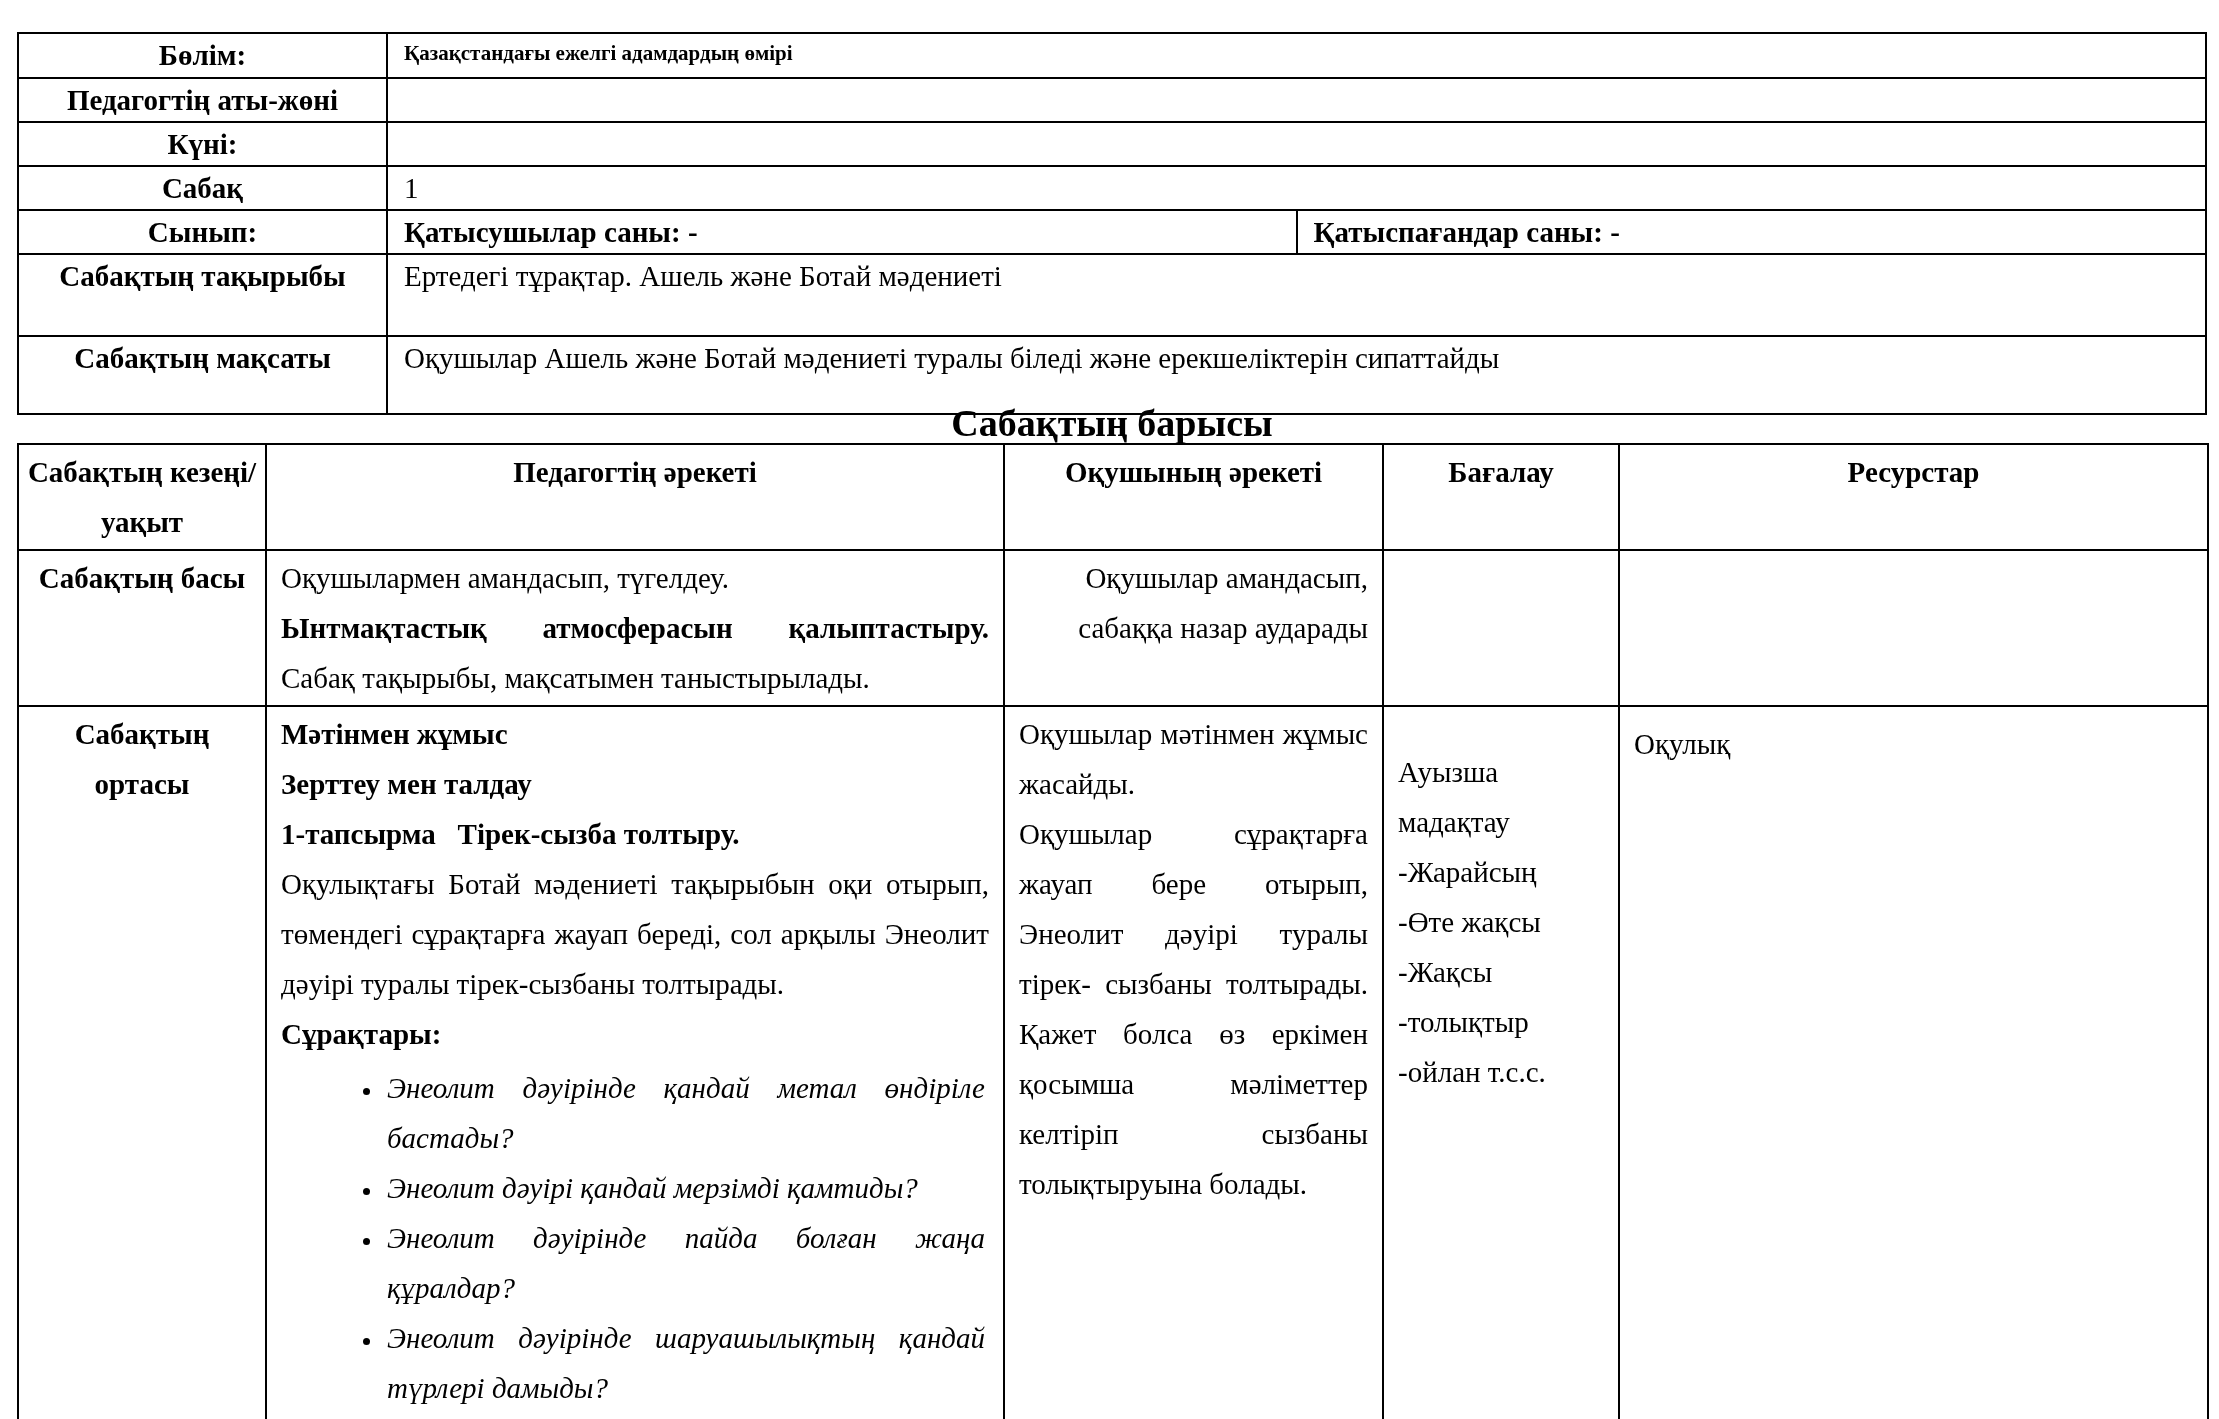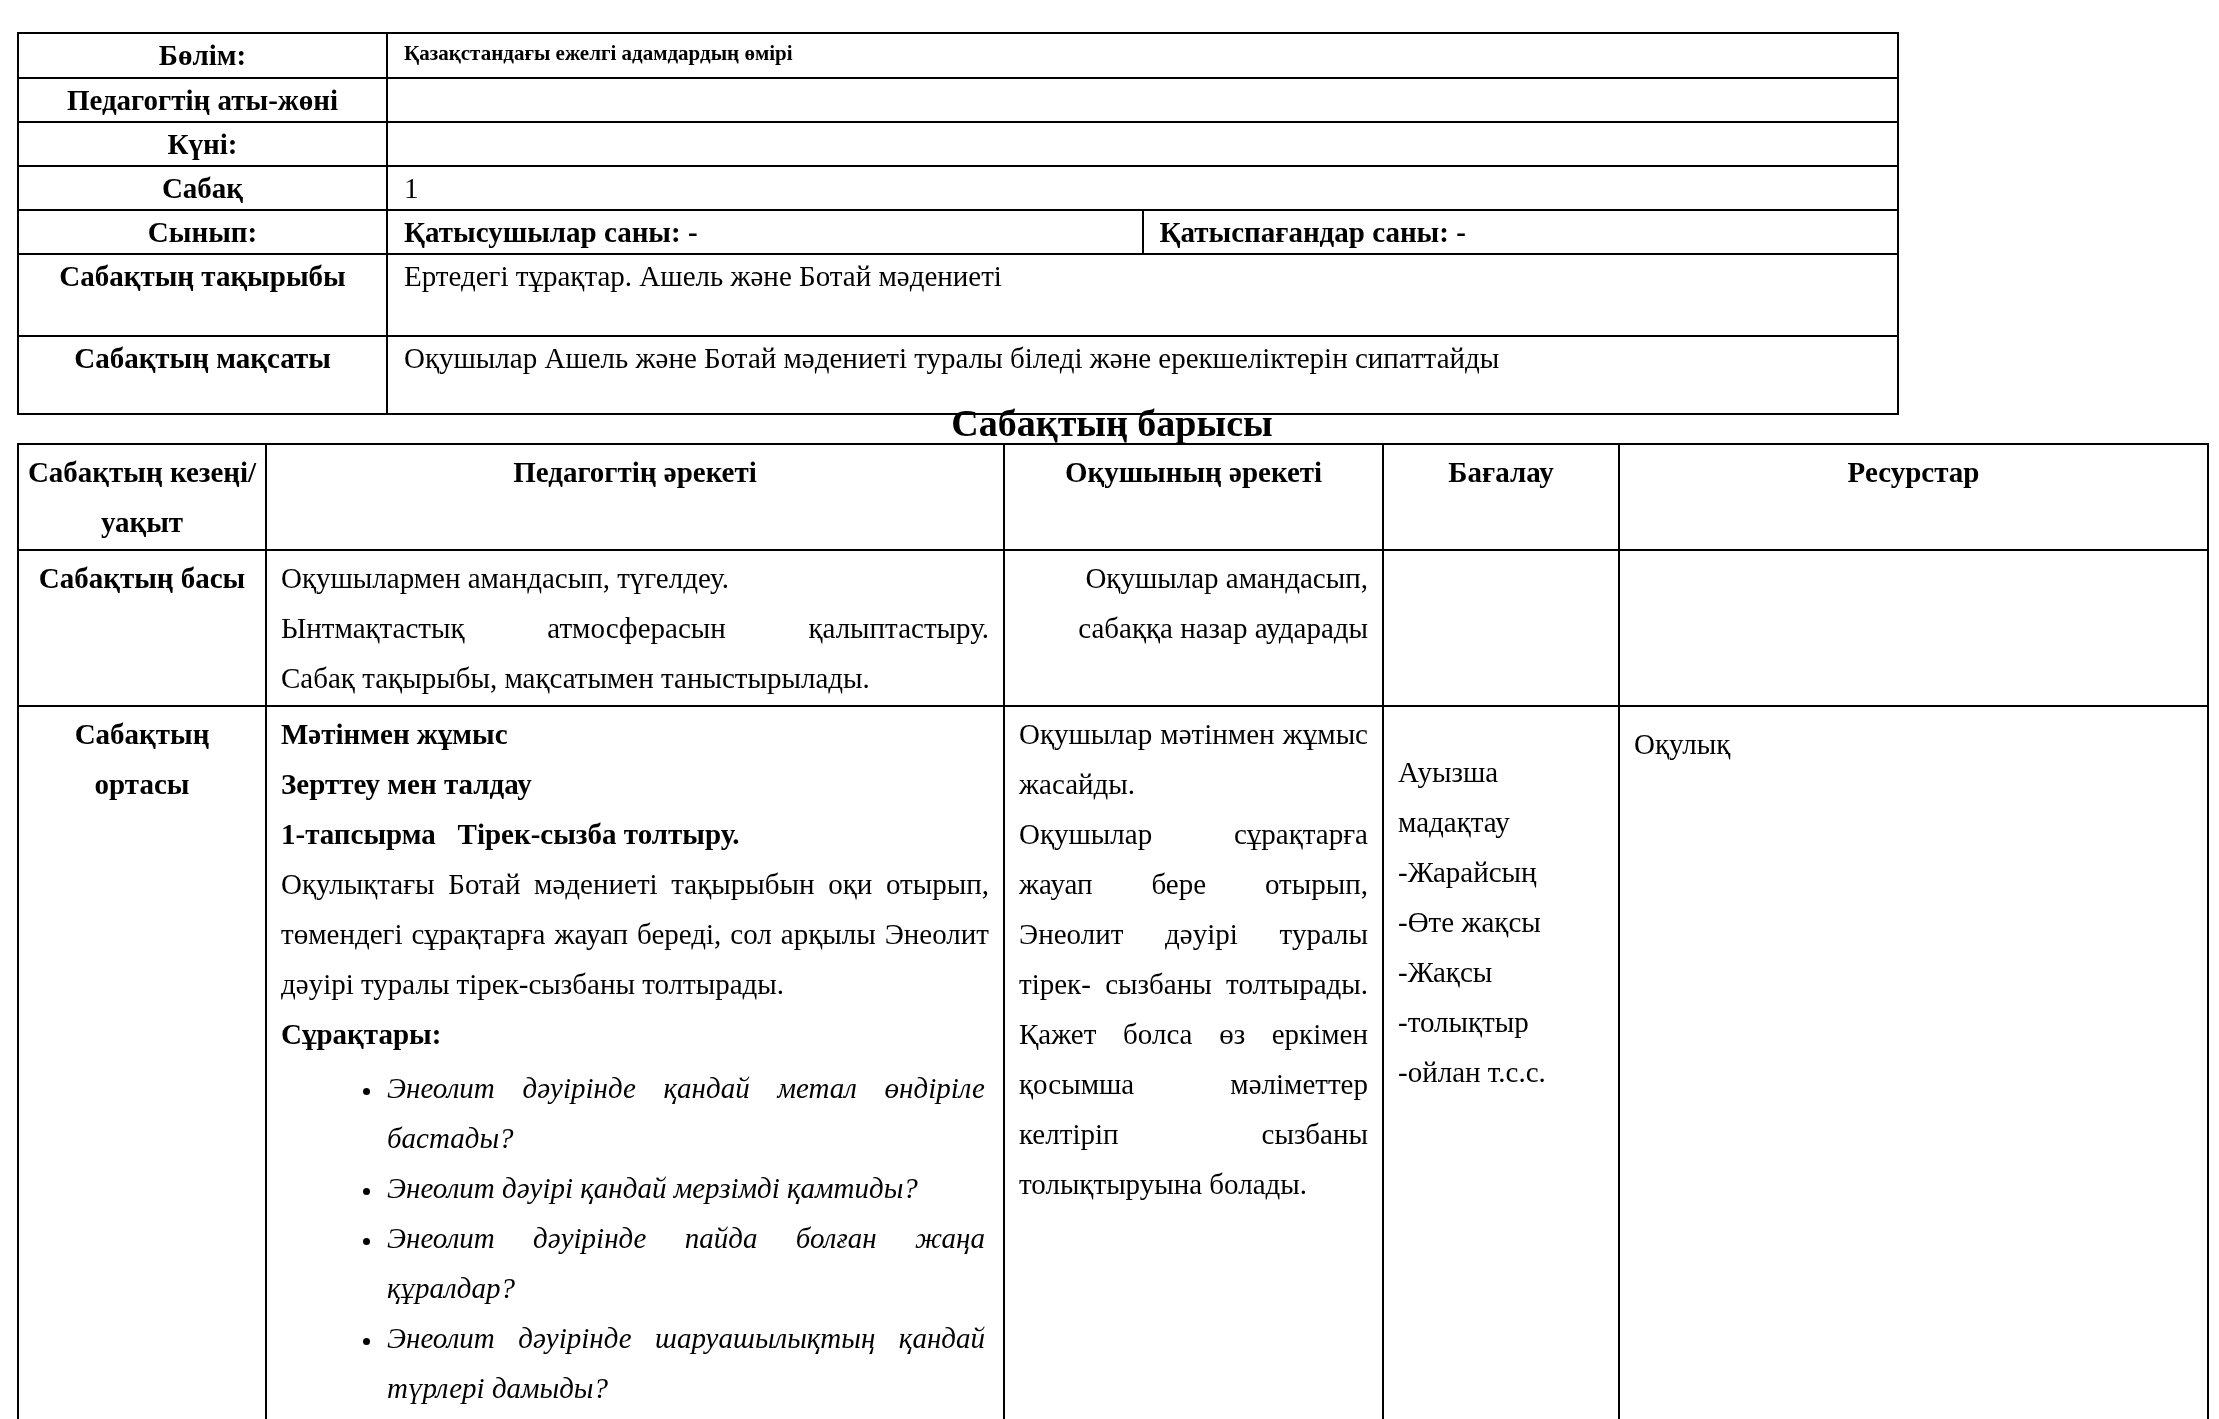--- a/index.html
+++ b/index.html
@@ -5,21 +5,21 @@
   html, body { margin: 0; padding: 0; background: #ffffff; }
   body {
     width: 2219px; height: 1419px; position: relative; overflow: hidden;
     font-family: "Liberation Serif", "DejaVu Serif", serif;
     color: #000;
   }
   table { border-collapse: collapse; position: absolute; table-layout: fixed; }
   td { border: 2px solid #000; vertical-align: top; padding: 0; }
 
   
-  #info-table { left: 17px; top: 32px; width: 1882px; }
+  #info-table { left: 17px; top: 32px; width: 2190px; }
   #info-table td { font-size: 29px; line-height: 38px; }
   #info-table td.lbl {
     width: 355px; font-weight: bold; text-align: center; padding: 2px 6px;
   }
   #info-table td.val { padding: 2px 16px; }
   #info-table .r1 td { height: 39px; }
   #info-table .r1 td.val { font-size: 21px; font-weight: bold; line-height: 34px; }
   #info-table .r2 td, #info-table .r3 td, #info-table .r4 td, #info-table .r5 td { height: 38px; }
   #info-table .r6 td { height: 76px; }
   #info-table .r7 td { height: 72px; }
@@ -107,21 +107,21 @@
     <td>Педагогтің әрекеті</td>
     <td>Оқушының әрекеті</td>
     <td>Бағалау</td>
     <td>Ресурстар</td>
   </tr>
 
   <tr class="row-start">
     <td class="stage">Сабақтың басы</td>
     <td class="cell-pad justify">
       <div>Оқушылармен амандасып, түгелдеу.</div>
-      <div style="text-align:justify;text-align-last:justify;">Ынтмақтастық атмосферасын қалыптастыру.</div>
+      <div style="text-align:justify;text-align-last:justify;font-weight:bold;">Ынтмақтастық атмосферасын қалыптастыру.</div>
       <div>Сабақ тақырыбы, мақсатымен таныстырылады.</div>
     </td>
     <td class="cell-pad center">Оқушылар амандасып, сабаққа назар аударады</td>
     <td></td>
     <td></td>
   </tr>
 
   <tr class="row-middle">
     <td class="stage">Сабақтың ортасы</td>
     <td class="cell-pad">

